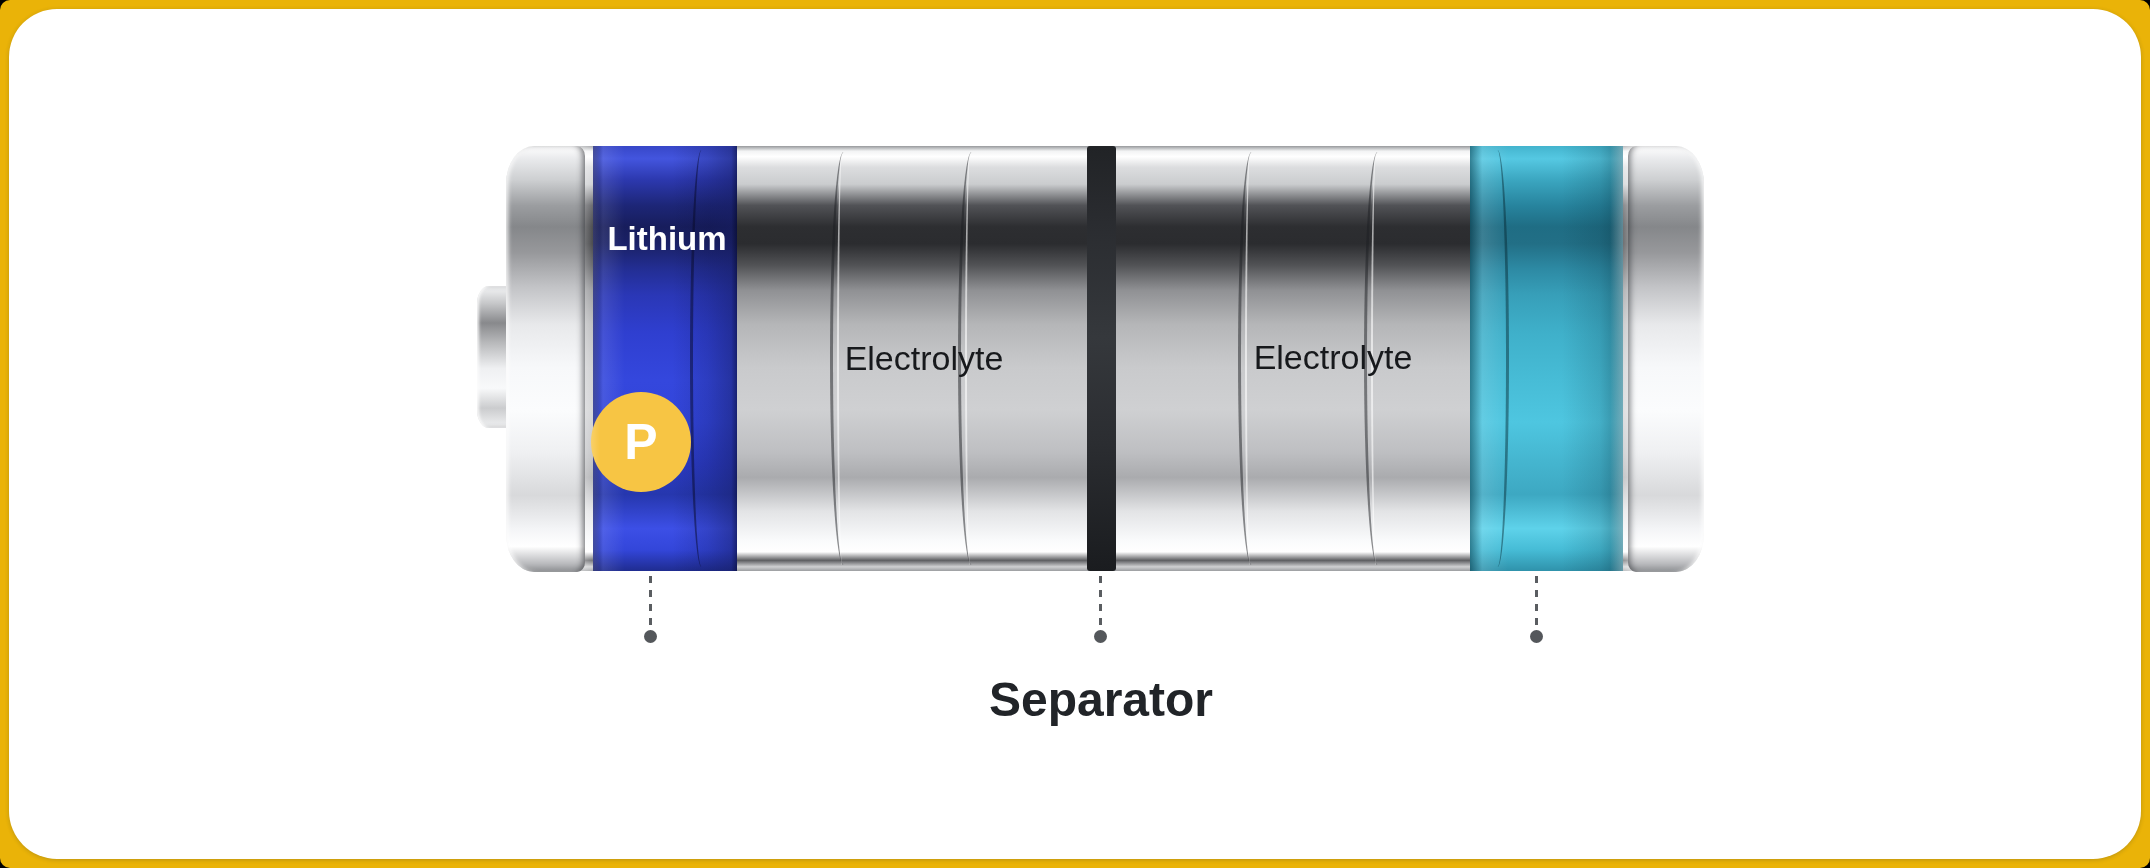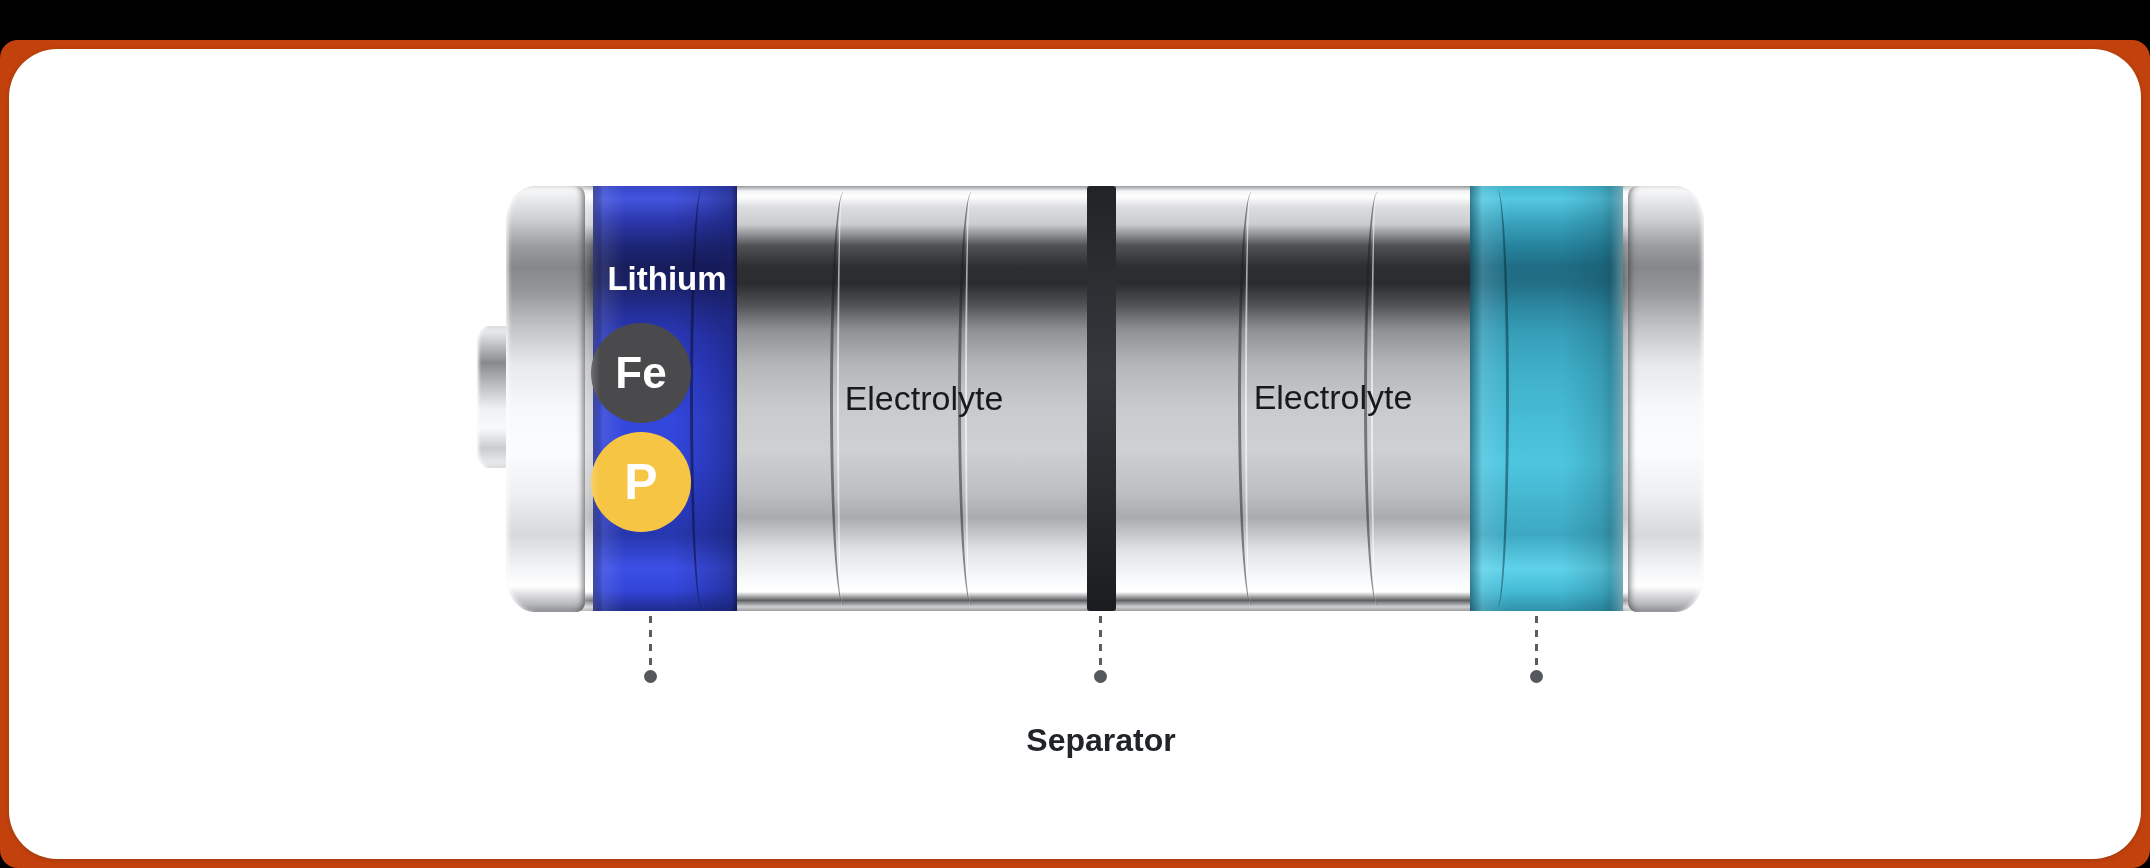--- a/index.html
+++ b/index.html
@@ -1,17 +1,17 @@
 <!DOCTYPE html>
 <html><head>
 <meta charset="utf-8">
 <style>
   html,body{margin:0;padding:0;width:2150px;height:868px;background:#000;overflow:hidden;
             font-family:"Liberation Sans", sans-serif;}
-  .frame{position:absolute;inset:0;border-radius:18px;background:#c2410c;margin-top:40px;}
+  .frame{position:absolute;inset:0;border-radius:10px;background:#eab308;}
   .card{position:absolute;inset:9px;border-radius:48px;background:#fff;
         box-shadow:0 1px 4px rgba(30,40,50,.22);}
   .scene{position:absolute;inset:0;}
 
   
   .nub{position:absolute;left:477px;top:286px;width:38px;height:142px;z-index:1;
        border-radius:12px 0 0 12px / 18px 0 0 18px;
        background:linear-gradient(180deg,#f6f7f8 0%,#c7c8ca 12%,#88898c 26%,#b8b9bb 40%,
                   #eff0f2 58%,#f8f9fa 72%,#cbccce 86%,#f2f3f4 100%);
        box-shadow:inset 2px 0 3px rgba(255,255,255,.85), inset -3px 0 5px rgba(60,62,66,.45);}
@@ -76,40 +76,37 @@
   .circle-fe{top:137px;background:#4a4a4c;font-size:44px;}
   .circle-p{top:246px;background:#f7c544;font-size:50px;}
 
   
   .leader{position:absolute;top:576px;width:3px;height:50px;z-index:5;
         background:repeating-linear-gradient(180deg,#5a5d61 0 7px, rgba(0,0,0,0) 7px 14px);}
   .dot{position:absolute;top:630px;width:13px;height:13px;border-radius:50%;background:#54575b;z-index:5;}
   .ann-label{position:absolute;top:676px;width:340px;text-align:center;color:#212428;
         line-height:48px;white-space:nowrap;z-index:5;}
   .ann-bold{font-size:40px;font-weight:700;letter-spacing:-0.5px;}
-  .ann-med{font-size:32px;font-weight:600;}
+  .ann-med{font-size:48px;font-weight:600;}
 </style>
 </head>
 <body>
 
 <div class="frame">
   <div class="card"></div>
   <div class="scene">
 
     <div class="nub"></div>
     <div class="cap cap-left"></div>
 
     <div class="bbody">
 
       <div class="band band-blue">
         <div class="arc arc-blue"></div>
         <div class="lithium">Lithium</div>
-        <div class="circle circle-fe">
-          <span>Fe</span>
-        </div>
         <div class="circle circle-p">
           <span>P</span>
         </div>
       </div>
 
       <div class="band band-teal">
         <div class="arc arc-teal"></div>
       </div>
 
       <div class="seam" style="left:274px"></div>

